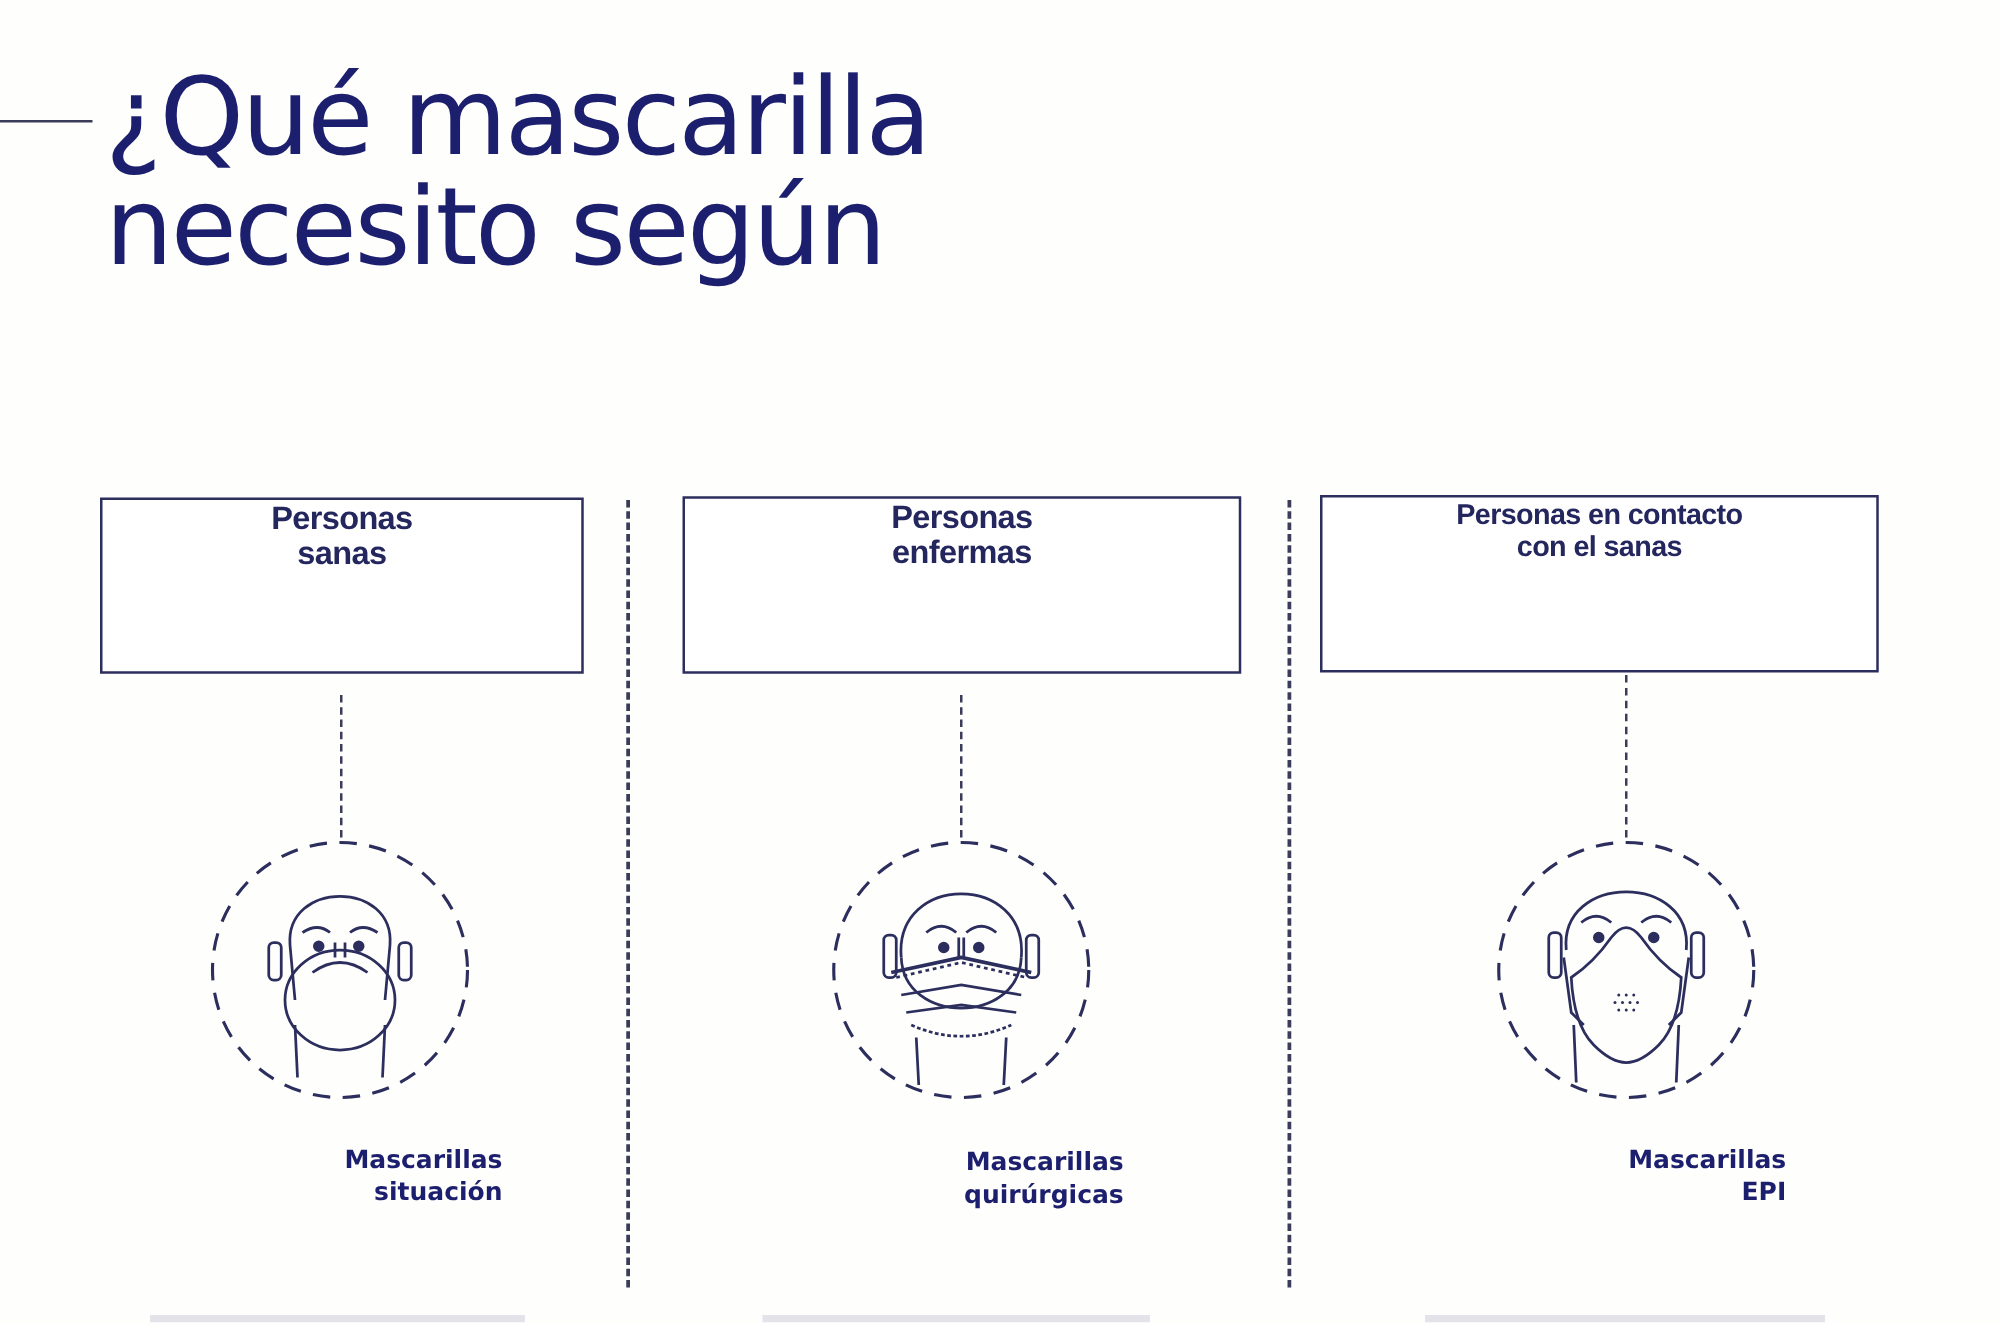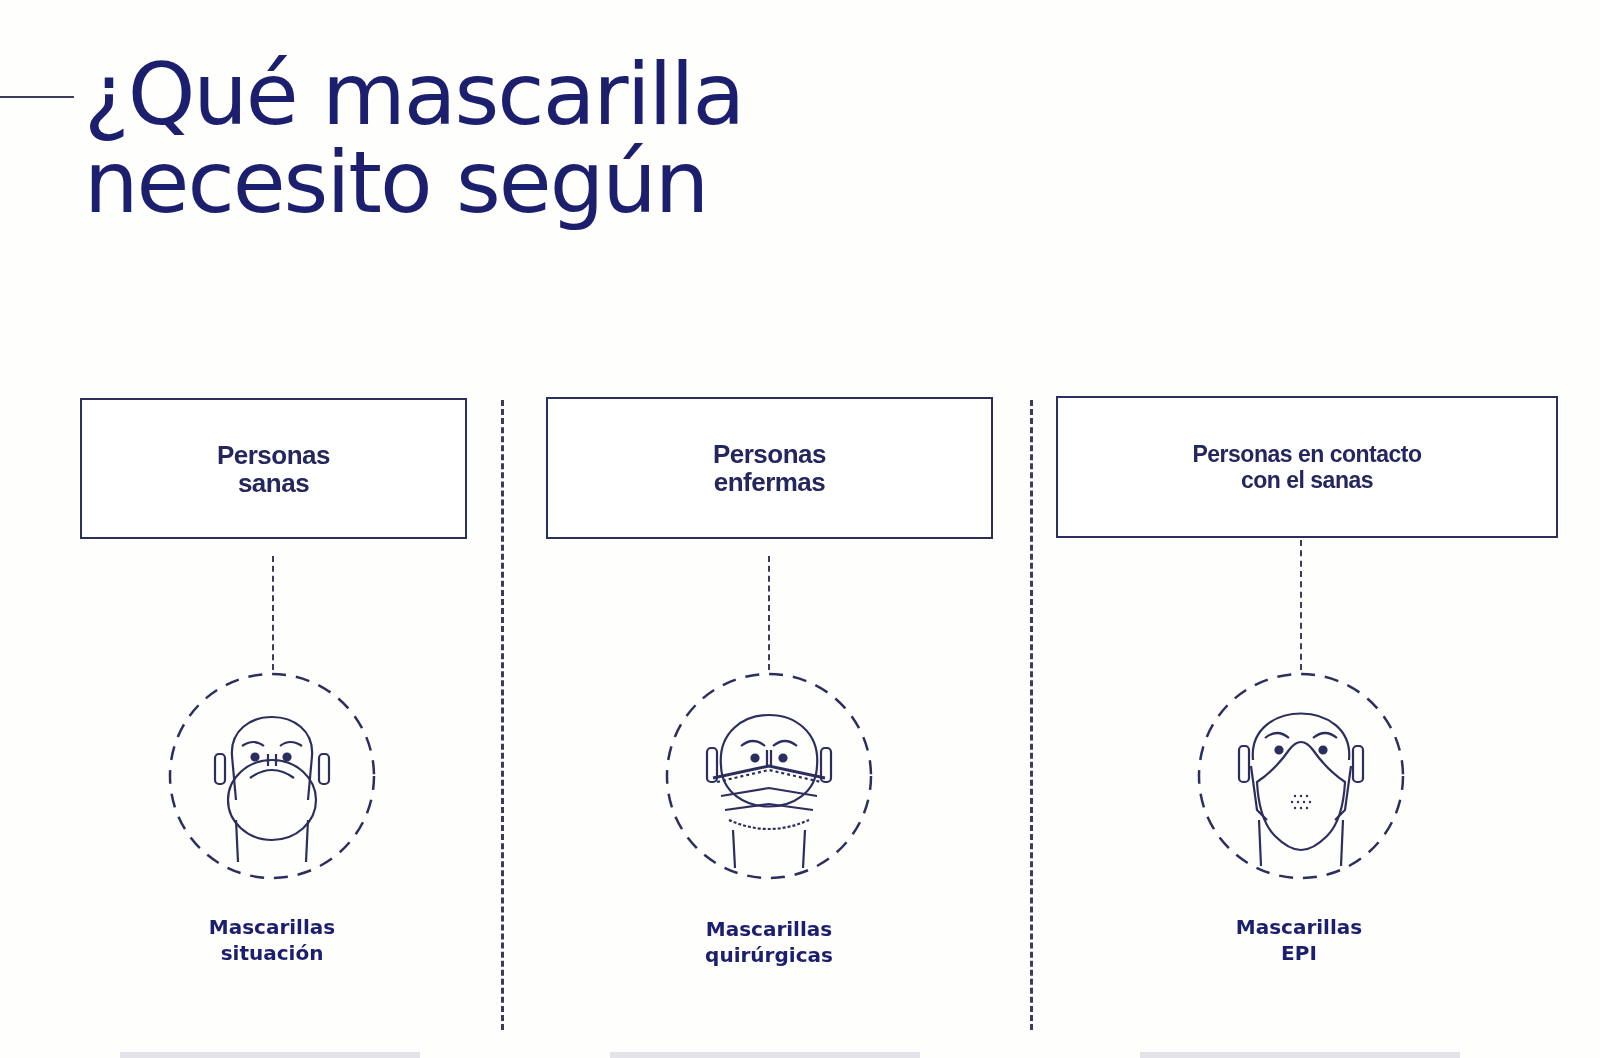--- a/index.html
+++ b/index.html
@@ -16,21 +16,21 @@
     .title {
       position: absolute; left: 84px; top: 50px; margin: 0;
       font-family: "DejaVu Sans", sans-serif;
       font-weight: normal; font-size: 86px; line-height: 88px;
       letter-spacing: -2px; color: #1c1e6e;
       width: 760px;
     }
     .title span { display: block; }
     .box {
       position: absolute; border: 2.5px solid #2c2e5e; background: #ffffff;
-      display: flex; align-items: center; justify-content: center;
+      display: flex; align-items: flex-start; justify-content: center;
       text-align: center; box-sizing: border-box;
     }
     .box .label {
       font-family: "Liberation Sans", sans-serif; font-weight: bold;
       font-size: 26px; line-height: 28px; color: #24265e; letter-spacing: -0.5px;
     }
     .box .label.small { font-size: 23px; line-height: 26px; }
     .box .label span { display: block; }
     .divider {
       position: absolute; width: 0; border-left: 3px dashed #3a3c5a;
@@ -39,21 +39,21 @@
       position: absolute; width: 0; border-left: 2px dashed #3a3c5a;
     }
     .icon {
       position: absolute; width: 212px; height: 212px;
     }
     .mask-label {
       position: absolute; width: 260px; text-align: center;
       font-family: "DejaVu Sans", sans-serif; font-weight: bold;
       font-size: 20px; line-height: 26px; color: #1c1e6e;
     }
-    .mask-label span { display: block; }
+    .mask-label span { display: block; text-align: right; }
     .cutoff {
       position: absolute; height: 6px; top: 1052px; background: #c7c8d6; opacity: 0.5;
     }
   </style>
 </head>
 <body>
 
 <div class="title-rule"></div>
 <h1 class="title">
   <span>¿Qué mascarilla</span>
@@ -111,21 +111,21 @@
   <path d="M58 126 L 106 118 L 154 126"></path>
   <path d="M62 140 L 106 134 L 150 140"></path>
   <path d="M66 150 Q 106 168 146 150" stroke-dasharray="3 2"></path>
   <path d="M70 160 L 72 198 M142 160 L 140 198"></path>
 </svg>
 <div class="mask-label" style="left:639px; top:916px;">
   <span>Mascarillas</span>
   <span>quirúrgicas</span>
 </div>
 
-<div class="box" style="left:1056px; top:396px; width:502px; height:142px;">
+<div class="box" style="left:1056px; top:396px; width:447px; height:142px;">
   <div class="label small">
     <span>Personas en contacto</span>
     <span>con el sanas</span>
   </div>
 </div>
 <div class="connector" style="left:1300px; top:540px; height:130px;"></div>
 <svg class="icon" style="left:1195px; top:670px;" viewBox="0 0 212 212" fill="none" stroke="#2c2e5e" stroke-width="2.2">
   <circle cx="106" cy="106" r="102" stroke-dasharray="14 10" stroke-width="2.5"></circle>
   <path d="M58 90 C 52 28, 160 28, 154 90"></path>
   <rect x="44" y="76" width="10" height="36" rx="4"></rect>

